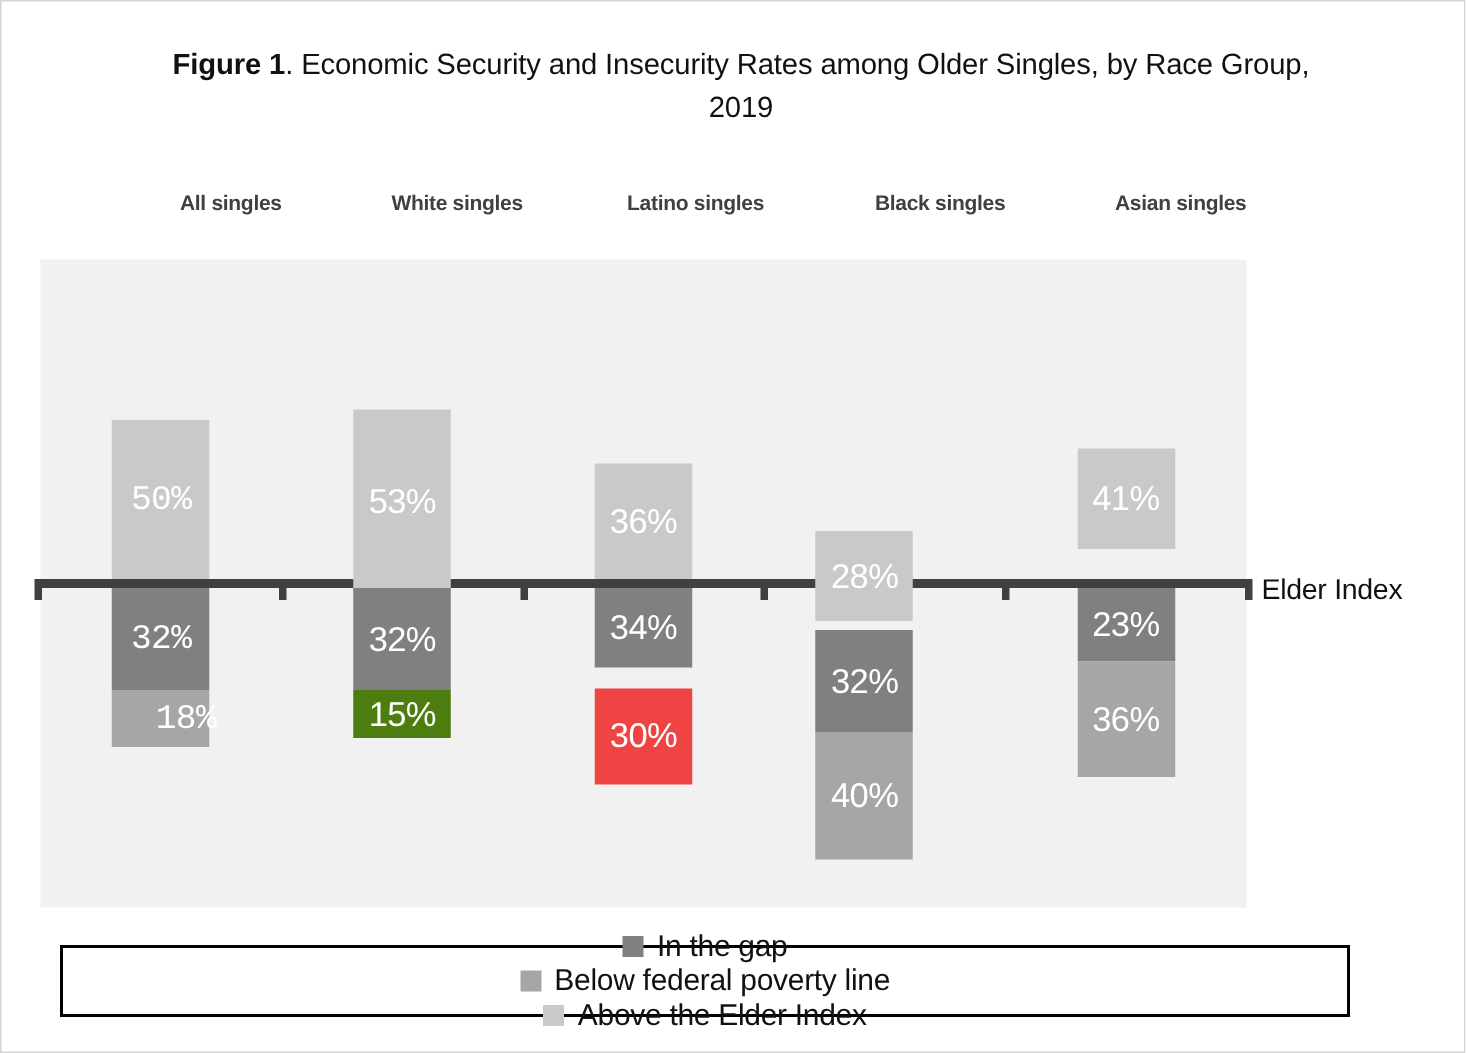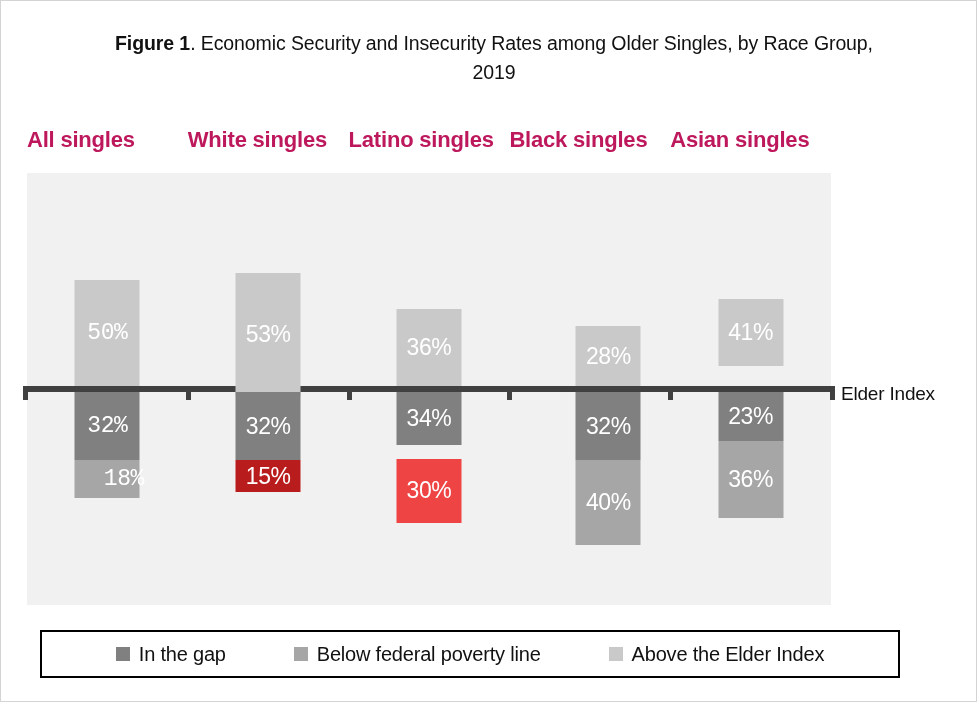--- a/index.html
+++ b/index.html
@@ -38,24 +38,24 @@
   
   #cat-header {
     position: absolute;
     left: 26px;
     top: 126px;
     width: 804px;
     display: flex;
   }
   .cat-head {
     flex: 1 1 0;
-    text-align: left;
-    font-size: 22px;
+    text-align: right;
+    font-size: 14px;
     font-weight: bold;
-    color: #be185d;
+    color: #404040;
     letter-spacing: -0.2px;
   }
 
   
   #plot {
     position: absolute;
     left: 26px;
     top: 172px;
     width: 804px;
     height: 432px;
@@ -124,20 +124,21 @@
     left: 39px;
     top: 629px;
     width: 860px;
     height: 48px;
     box-sizing: border-box;
     border: 2px solid #000000;
     background: #ffffff;
     display: flex;
     align-items: center;
     justify-content: center;
+    flex-direction: column;
   }
   .legend-item {
     display: flex;
     align-items: center;
     margin: 0 34px;
   }
   .legend-swatch {
     width: 14px;
     height: 14px;
     margin-right: 9px;
@@ -183,39 +184,39 @@
         </div>
       </div>
       <div class="col" style="left: 160.8px;">
         <div class="bar-stack" style="top: 0px; height: 432px;">
           <div class="seg" style="top: 100.11px; height: 123px; background: rgb(201, 201, 201);">
             <span>53%</span>
           </div>
           <div class="seg" style="top: 219px; height: 68.16px; background: rgb(128, 128, 128);">
             <span>32%</span>
           </div>
-          <div class="seg" style="top: 287.16px; height: 31.95px; background: #b91c1c;">
+          <div class="seg" style="top: 287.16px; height: 31.95px; background: #4d7c0f;">
             <span>15%</span>
           </div>
         </div>
       </div>
       <div class="col" style="left: 321.6px;">
         <div class="bar-stack" style="top: 0px; height: 432px;">
           <div class="seg" style="top: 136.32px; height: 76.68px; background: rgb(201, 201, 201);">
             <span>36%</span>
           </div>
           <div class="seg" style="top: 219px; height: 53px; background: rgb(128, 128, 128);">
             <span>34%</span>
           </div>
           <div class="seg" style="top: 286px; height: 63.9px; background: #ef4444;">
             <span>30%</span>
           </div>
         </div>
       </div>
-      <div class="col" style="left: 501px;">
+      <div class="col" style="left: 469px; margin-top: 28px;">
         <div class="bar-stack" style="top: 0px; height: 432px;">
           <div class="seg" style="top: 153.36px; height: 59.64px; background: rgb(201, 201, 201);">
             <span>28%</span>
           </div>
           <div class="seg" style="top: 219px; height: 68.16px; background: rgb(128, 128, 128);">
             <span>32%</span>
           </div>
           <div class="seg" style="top: 287.16px; height: 85.2px; background: rgb(166, 166, 166);">
             <span>40%</span>
           </div>

